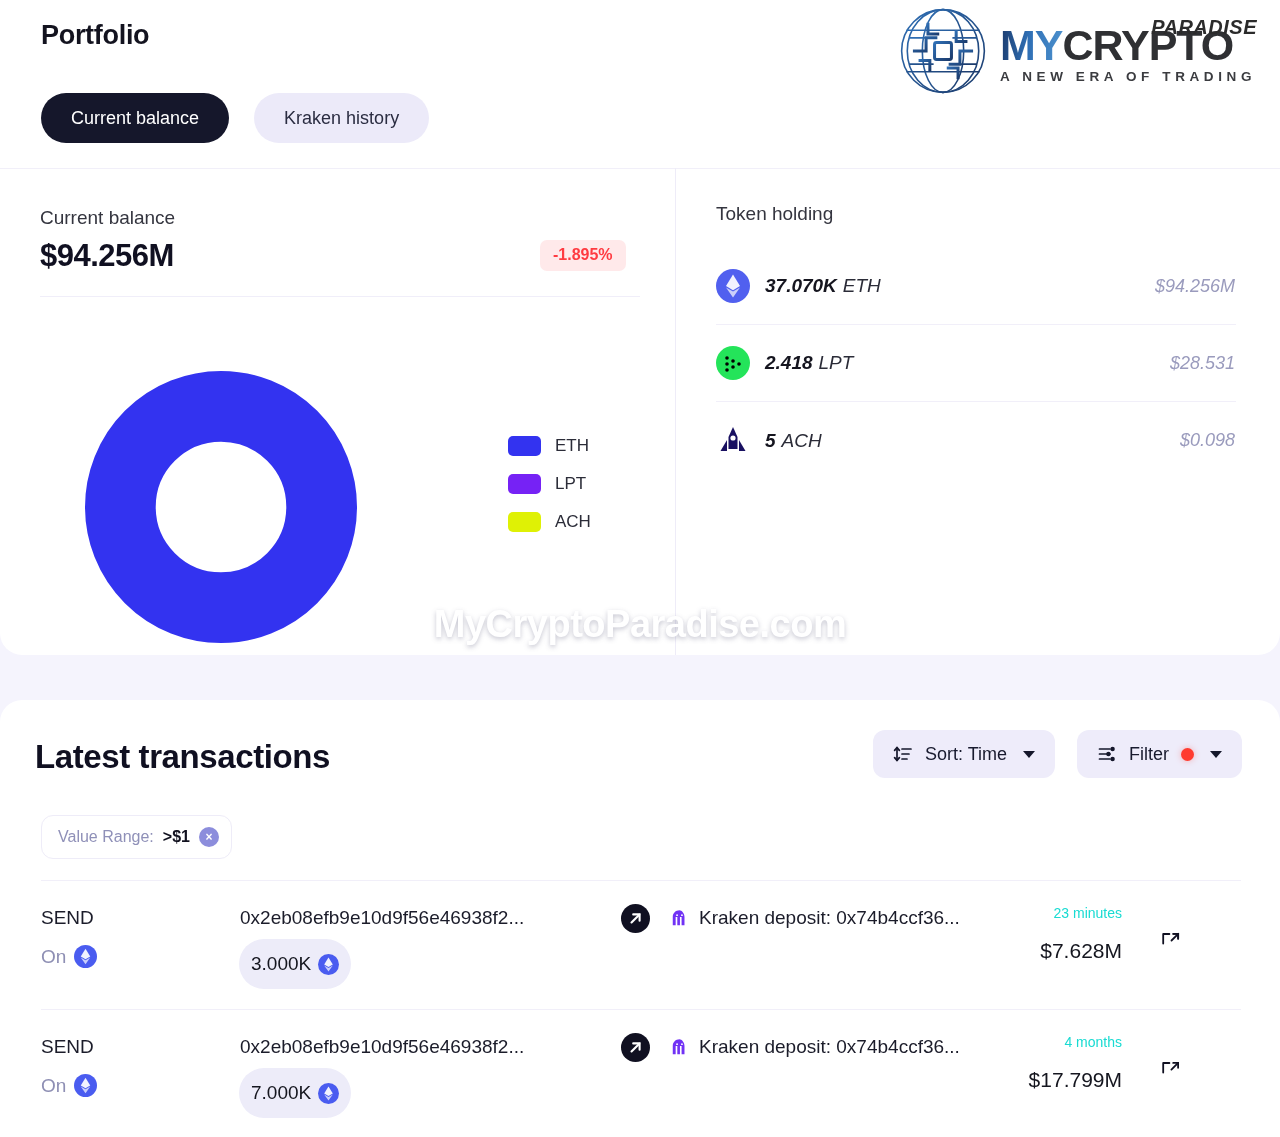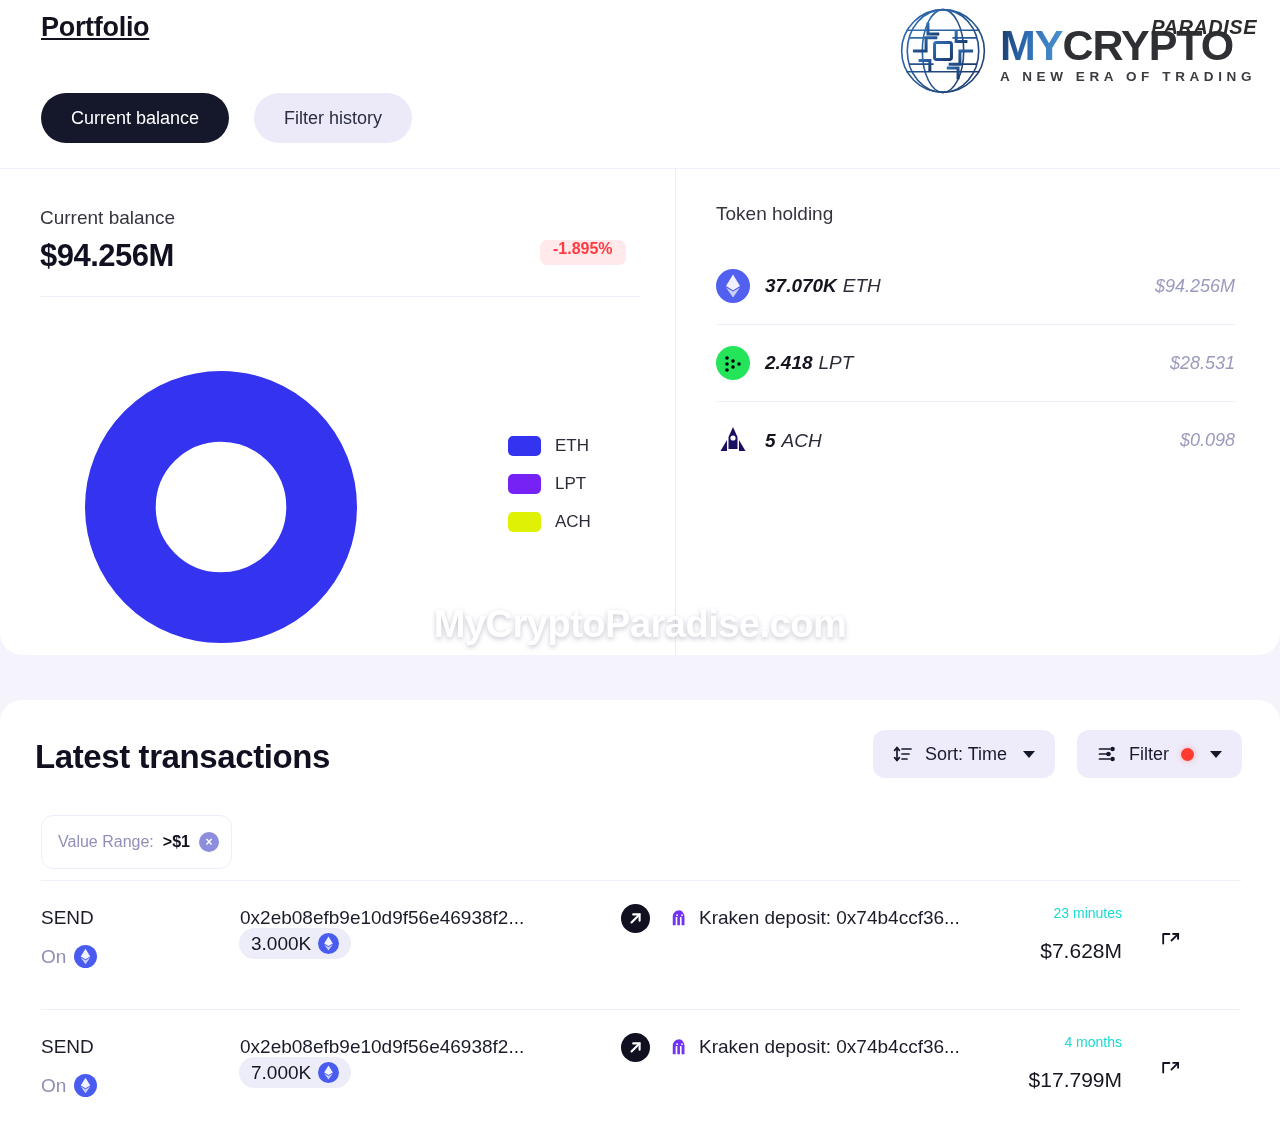--- a/index.html
+++ b/index.html
@@ -11,24 +11,23 @@
     overflow: hidden;
   }
   .page { position: relative; width: 1280px; height: 1137px; }
 
   
   .top-panel {
     position: absolute; left: 0; top: 0; width: 1280px; height: 168px;
     background: #ffffff;
   }
   .page-title {
-    position: absolute; left: 41px; top: 12px;
+    position: absolute; left: 41px; top: 20px;
     font-size: 27px; font-weight: bold; color: #13131f;
     letter-spacing: -0.3px;
-    text-decoration: underline;
   }
   .tabs { position: absolute; left: 41px; top: 93px; display: flex; gap: 25px; }
   .tab {
     border-radius: 999px; padding: 0 30px; height: 50px;
     display: flex; align-items: center; justify-content: center;
     font-size: 18px; cursor: pointer; border: none;
     font-family: "Liberation Sans", sans-serif;
   }
   .tab.active { background: #15172b; color: #ffffff; }
   .tab.inactive { background: #eceaf9; color: #2b2d42; }
@@ -71,21 +70,21 @@
   }
 
   .cb-label { position: absolute; left: 40px; top: 39px; font-size: 19px; color: #34353f; }
   .cb-value {
     position: absolute; left: 40px; top: 70px;
     font-size: 31px; font-weight: bold; color: #101021; letter-spacing: -0.5px;
   }
   .cb-badge {
     position: absolute; left: 540px; top: 72px;
     background: #ffe9ea; color: #ff3b41; border-radius: 7px;
-    padding: 0 13px 7px; font-size: 16px; font-weight: bold;
+    padding: 6px 13px 7px; font-size: 16px; font-weight: bold;
   }
   .cb-rule {
     position: absolute; left: 40px; top: 128px; width: 600px; height: 1px;
     background: #f0eef9;
   }
 
   .donut { position: absolute; left: 85px; top: 203px; width: 272px; height: 272px; }
   .legend {
     position: absolute; left: 508px; top: 268px;
     display: flex; flex-direction: column; gap: 18px;
@@ -141,43 +140,43 @@
     border-top: 7px solid #15172b; margin-left: 4px;
   }
   .filter-dot {
     width: 13px; height: 13px; border-radius: 50%; background: #ff3b30;
     box-shadow: 0 0 6px rgba(255,59,48,0.35);
   }
 
   .chip {
     position: absolute; left: 41px; top: 115px;
     background: #ffffff; border: 1px solid #eeecf8; border-radius: 12px;
-    height: 54px; display: flex; align-items: center; gap: 9px; padding: 0 12px 0 16px;
+    height: 44px; display: flex; align-items: center; gap: 9px; padding: 0 12px 0 16px;
     cursor: pointer;
   }
   .chip-label { font-size: 16px; color: #8f90b8; }
   .chip-value { font-size: 16px; font-weight: bold; color: #11111f; }
   .chip-x {
     width: 20px; height: 20px; border-radius: 50%; background: #8c8ddc;
     color: #ffffff; font-size: 12px; font-weight: bold;
     display: flex; align-items: center; justify-content: center; cursor: pointer;
   }
 
   .tx-list { position: absolute; left: 41px; top: 180px; width: 1200px; }
   .tx-row {
     position: relative; height: 129px; border-top: 1px solid #f1eff9;
   }
   .tx-type { position: absolute; left: 0; top: 26px; font-size: 19px; color: #1b1c2a; }
   .tx-on { position: absolute; left: 0; top: 64px; display: flex; align-items: center; gap: 8px; }
   .tx-on-text { font-size: 19px; color: #8e8fb4; }
   .chain-icon { width: 23px; height: 23px; }
   .tx-hash { position: absolute; left: 199px; top: 26px; font-size: 19px; color: #1b1c2a; }
   .tx-amount {
-    position: absolute; left: 198px; top: 47px;
-    background: #edecf9; border-radius: 999px; height: 31px;
+    position: absolute; left: 198px; top: 58px;
+    background: #edecf9; border-radius: 999px; height: 50px;
     display: flex; align-items: center; gap: 7px; padding: 0 12px;
   }
   .tx-amount-text { font-size: 19px; color: #15161f; }
   .arrow-badge {
     position: absolute; left: 580px; top: 23px;
     width: 29px; height: 29px; border-radius: 50%; background: #101021;
     display: flex; align-items: center; justify-content: center;
   }
   .tx-dest { position: absolute; left: 628px; top: 26px; display: flex; align-items: center; gap: 9px; }
   .tx-dest-text { font-size: 19px; color: #1b1c2a; }
@@ -194,21 +193,21 @@
 </head>
 <body>
 
 <div class="page">
 
   <div class="top-panel">
     <div class="page-title">Portfolio</div>
 
     <div class="tabs">
       <button class="tab active">Current balance</button>
-      <button class="tab inactive">Filter history</button>
+      <button class="tab inactive">Kraken history</button>
     </div>
 
     <div class="logo-wrap">
       <svg class="logo-globe" viewBox="0 0 100 100">
         <defs>
           <linearGradient id="gl" x1="0" y1="0" x2="1" y2="1">
             <stop offset="0" stop-color="#2f6fb5"></stop>
               <stop offset="1" stop-color="#1b3a6b"></stop>
           </linearGradient>
         </defs>

